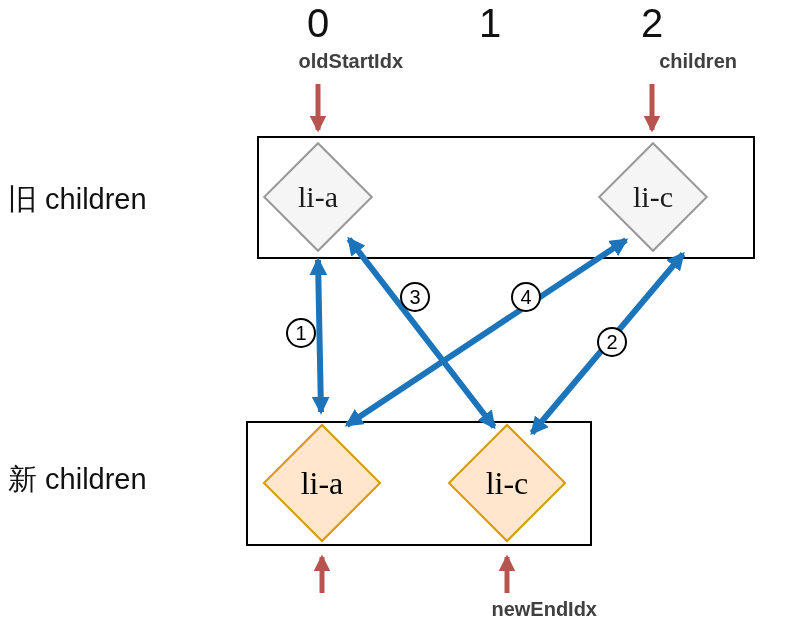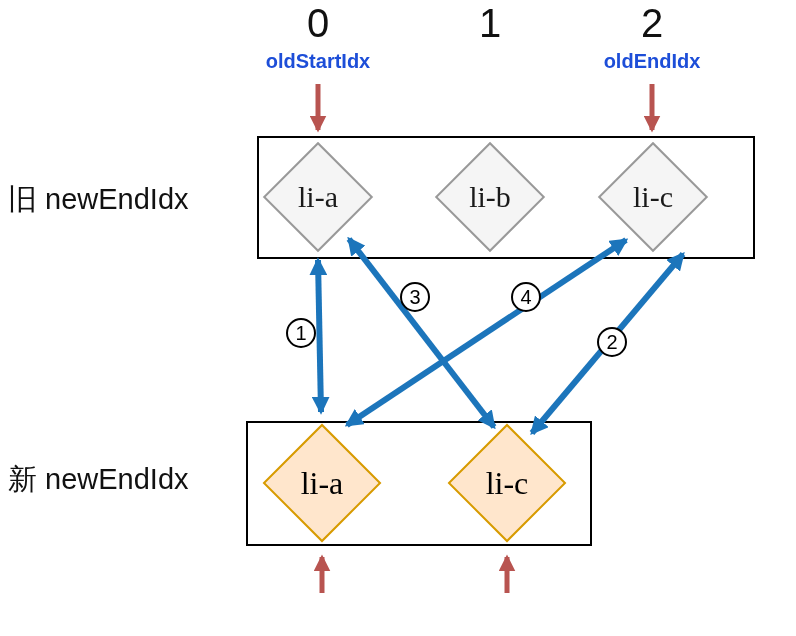--- a/index.html
+++ b/index.html
@@ -9,22 +9,22 @@
     background:#ffffff;
     font-family:"Liberation Sans","DejaVu Sans",sans-serif;
     color:#000;
     overflow:hidden;
   }
   .idx{
     position:absolute;top:0;width:60px;text-align:center;
     font-size:40px;line-height:46px;color:#111;
   }
   .ptr{
-    position:absolute;width:170px;text-align:center;
-    font-size:20px;font-weight:bold;color:#1d4ed8;
+    position:absolute;width:170px;text-align:right;
+    font-size:20px;font-weight:bold;color:#404040;
   }
   .row-label{
     position:absolute;left:8px;white-space:nowrap;
     font-size:29px;color:#111;
   }
   .box{
     position:absolute;background:#fff;border:2px solid #000;
     box-sizing:border-box;
   }
   .diamond{position:absolute;}
@@ -67,35 +67,31 @@
 </head>
 <body>
 
 <div id="stage">
 
   <div class="idx" style="left:288px;">0</div>
   <div class="idx" style="left:460px;">1</div>
   <div class="idx" style="left:622px;">2</div>
 
   <div class="ptr" style="left:233px;top:50px;">oldStartIdx</div>
-  <div class="ptr" style="left:567px;top:50px;">oldEndIdx</div>
+  <div class="ptr" style="left:567px;top:50px;">children</div>
 
-  <div class="row-label" style="top:180px;">旧 newEndIdx</div>
-  <div class="row-label" style="top:460px;">新 newEndIdx</div>
+  <div class="row-label" style="top:180px;">旧 children</div>
+  <div class="row-label" style="top:460px;">新 children</div>
 
   <div class="box" style="left:257px;top:136px;width:498px;height:123px;"></div>
   <div class="box" style="left:246px;top:421px;width:346px;height:125px;"></div>
 
   <div class="diamond old" style="left:262px;top:141px;">
     <span class="shape"></span>
     <span class="dlabel">li-a</span>
-  </div>
-  <div class="diamond old" style="left:434px;top:141px;">
-    <span class="shape"></span>
-    <span class="dlabel">li-b</span>
   </div>
   <div class="diamond old" style="left:597px;top:141px;">
     <span class="shape"></span>
     <span class="dlabel">li-c</span>
   </div>
 
   <div class="diamond new" style="left:262px;top:423px;">
     <span class="shape"></span>
     <span class="dlabel">li-a</span>
   </div>
@@ -123,14 +119,15 @@
     <line class="blue-line" x1="349" y1="239" x2="494" y2="427" marker-start="url(#mblue)" marker-end="url(#mblue)"></line>
     <line class="blue-line" x1="626" y1="240" x2="347" y2="425" marker-start="url(#mblue)" marker-end="url(#mblue)"></line>
     <line class="blue-line" x1="683" y1="254" x2="532" y2="433" marker-start="url(#mblue)" marker-end="url(#mblue)"></line>
   </svg>
 
   <div class="circ" style="left:286px;top:318px;">1</div>
   <div class="circ" style="left:400px;top:282px;">3</div>
   <div class="circ" style="left:511px;top:282px;">4</div>
   <div class="circ" style="left:597px;top:327px;">2</div>
 
+  <div class="ptr" style="left:427px;top:598px;">newEndIdx</div>
 
 </div>
 
 </body></html>

